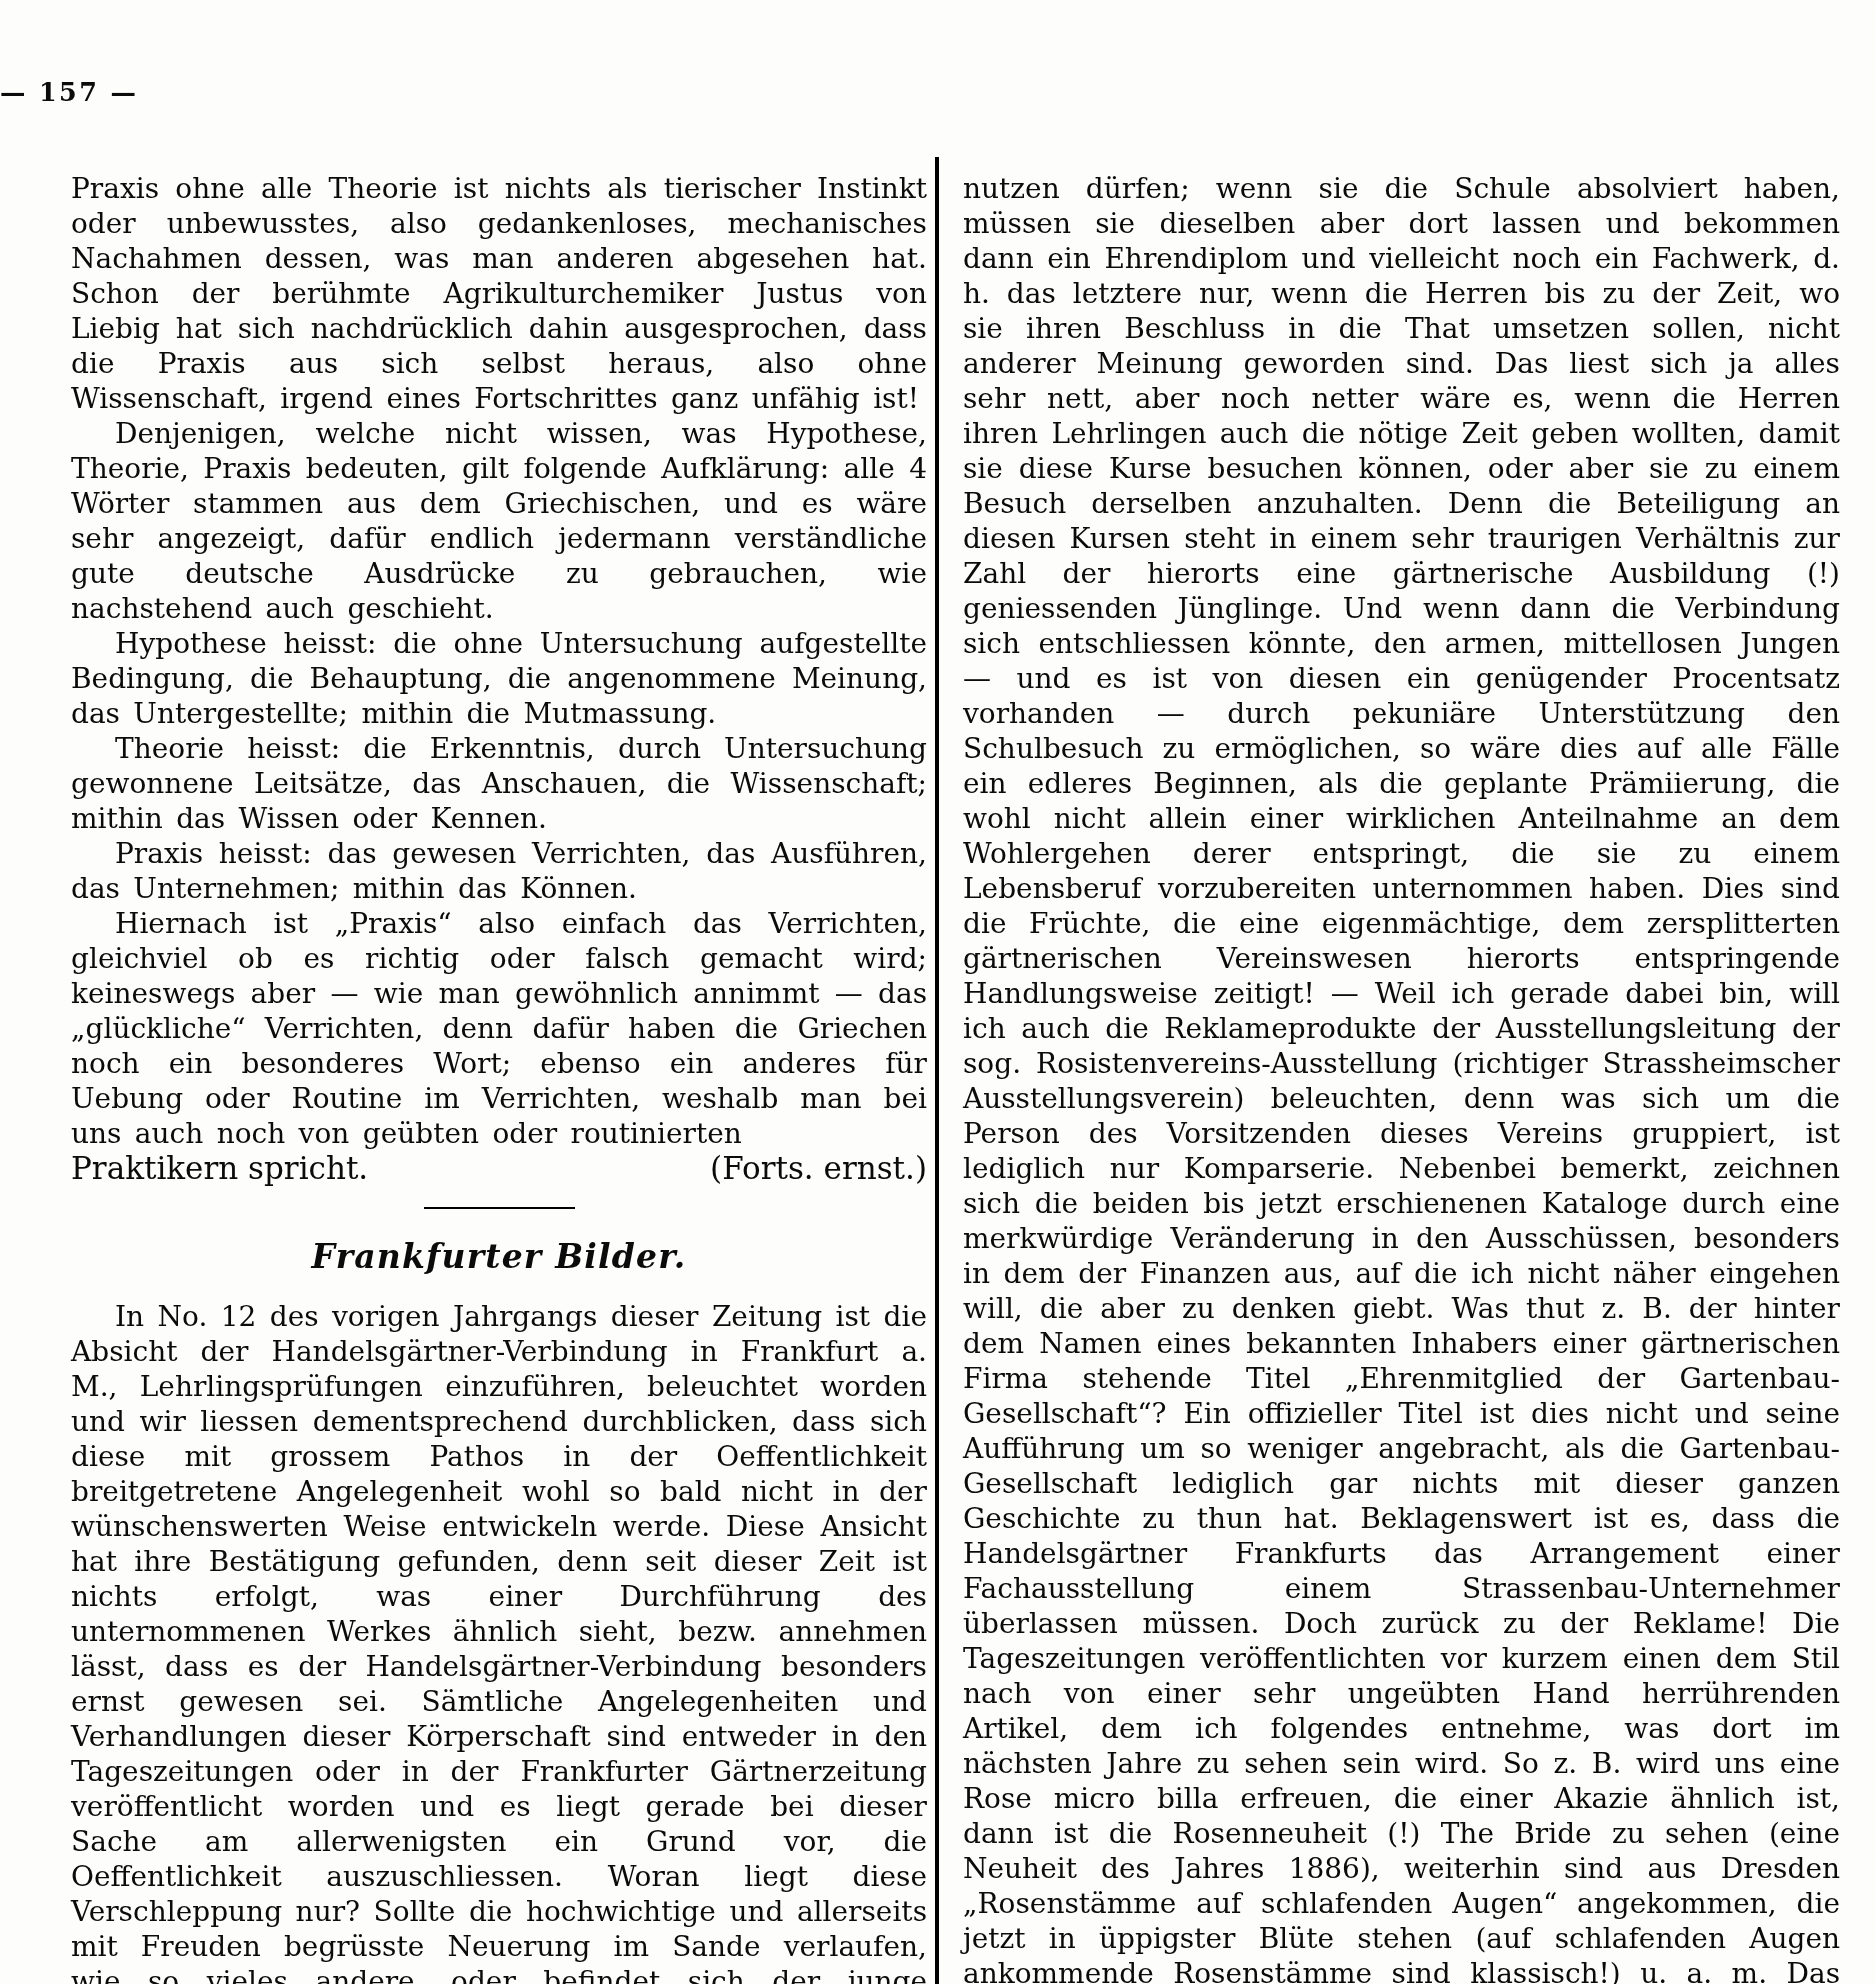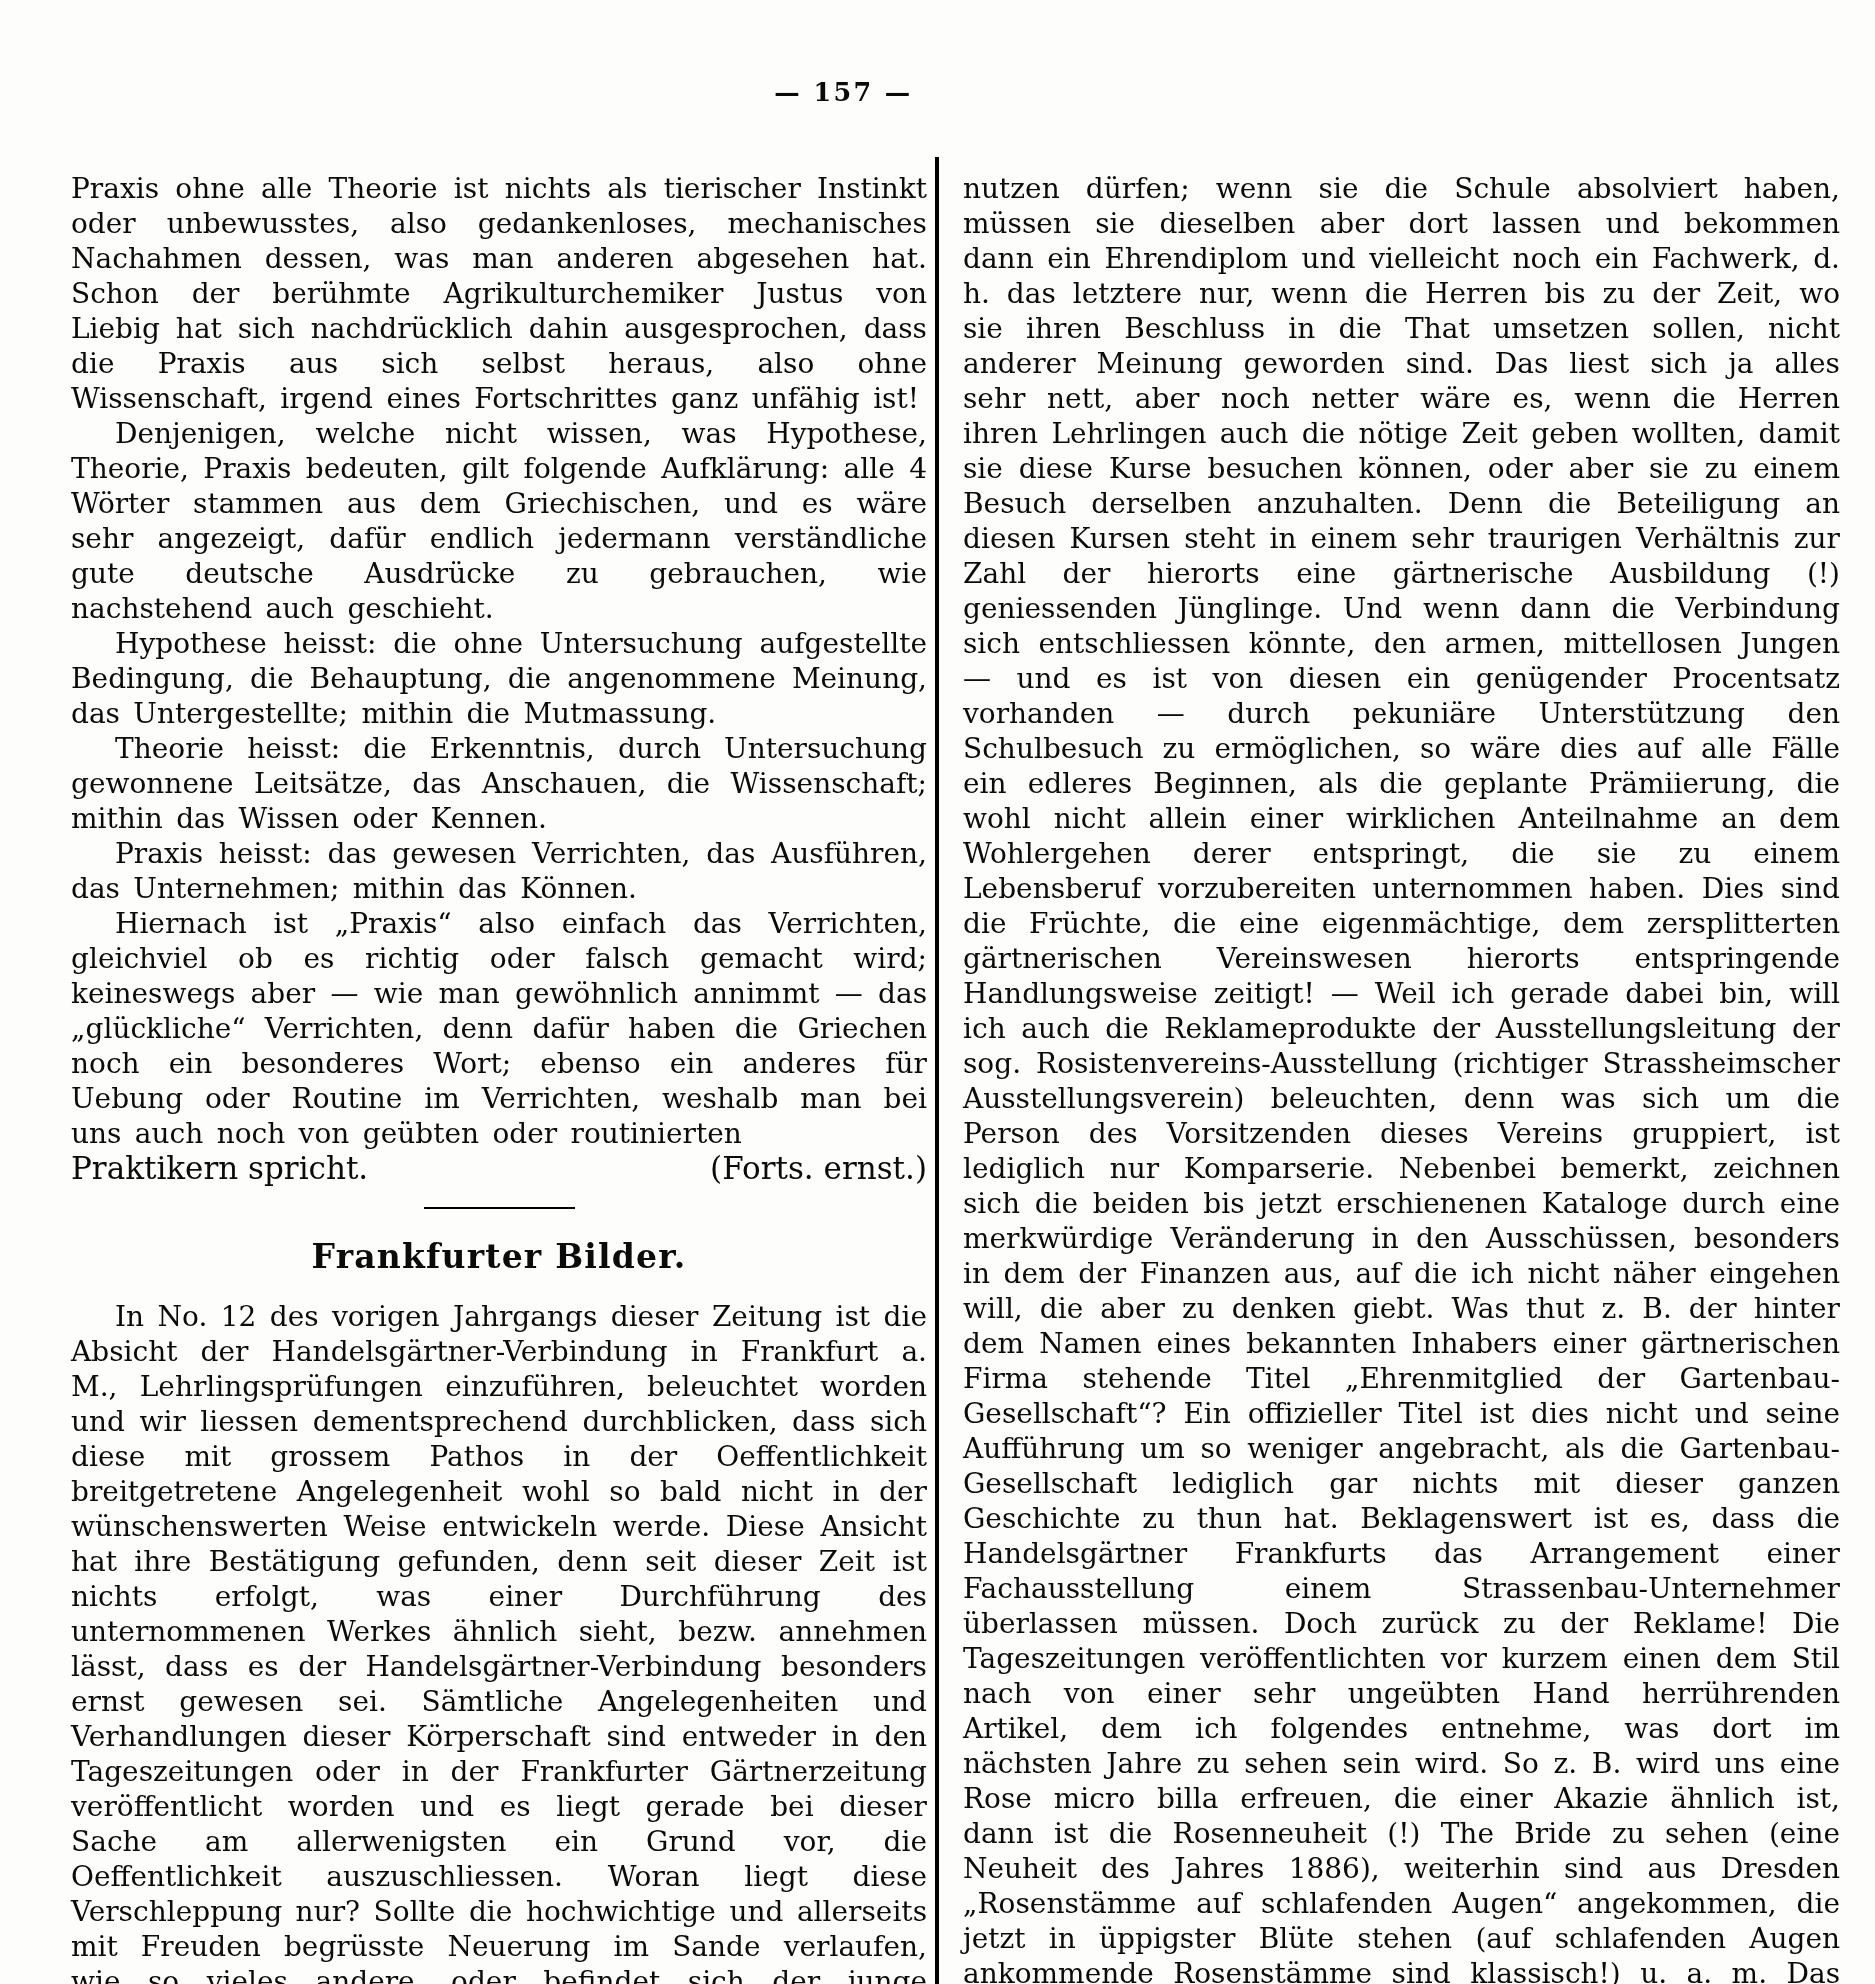--- a/index.html
+++ b/index.html
@@ -14,21 +14,21 @@
     background: #fdfdfb;
     color: #0b0b0b;
     font-family: "DejaVu Serif", "Liberation Serif", serif;
     overflow: hidden;
   }
   .page-number {
     position: absolute;
     top: 77px;
     left: 0;
     width: 1687px;
-    text-align: center;
+    text-align: left;
     font-size: 25.4px;
     font-weight: bold;
     letter-spacing: 2.4px;
   }
   .column-divider {
     position: absolute;
     left: 935px;
     top: 157px;
     width: 3.6px;
     height: 2338px;
@@ -61,20 +61,21 @@
     height: 2.8px;
     background: #000;
     margin: 20.6px auto 0 auto;
   }
   .heading {
     margin: 28px 0 23px 0;
     font-size: 33px;
     font-weight: bold;
     text-align: center;
     letter-spacing: 1.2px;
+    font-style: italic;
   }
 </style>
 </head>
 <body>
 
 <div class="page">
 
   <div class="page-number">— 157 —</div>
 
   <div class="column-divider"></div>

